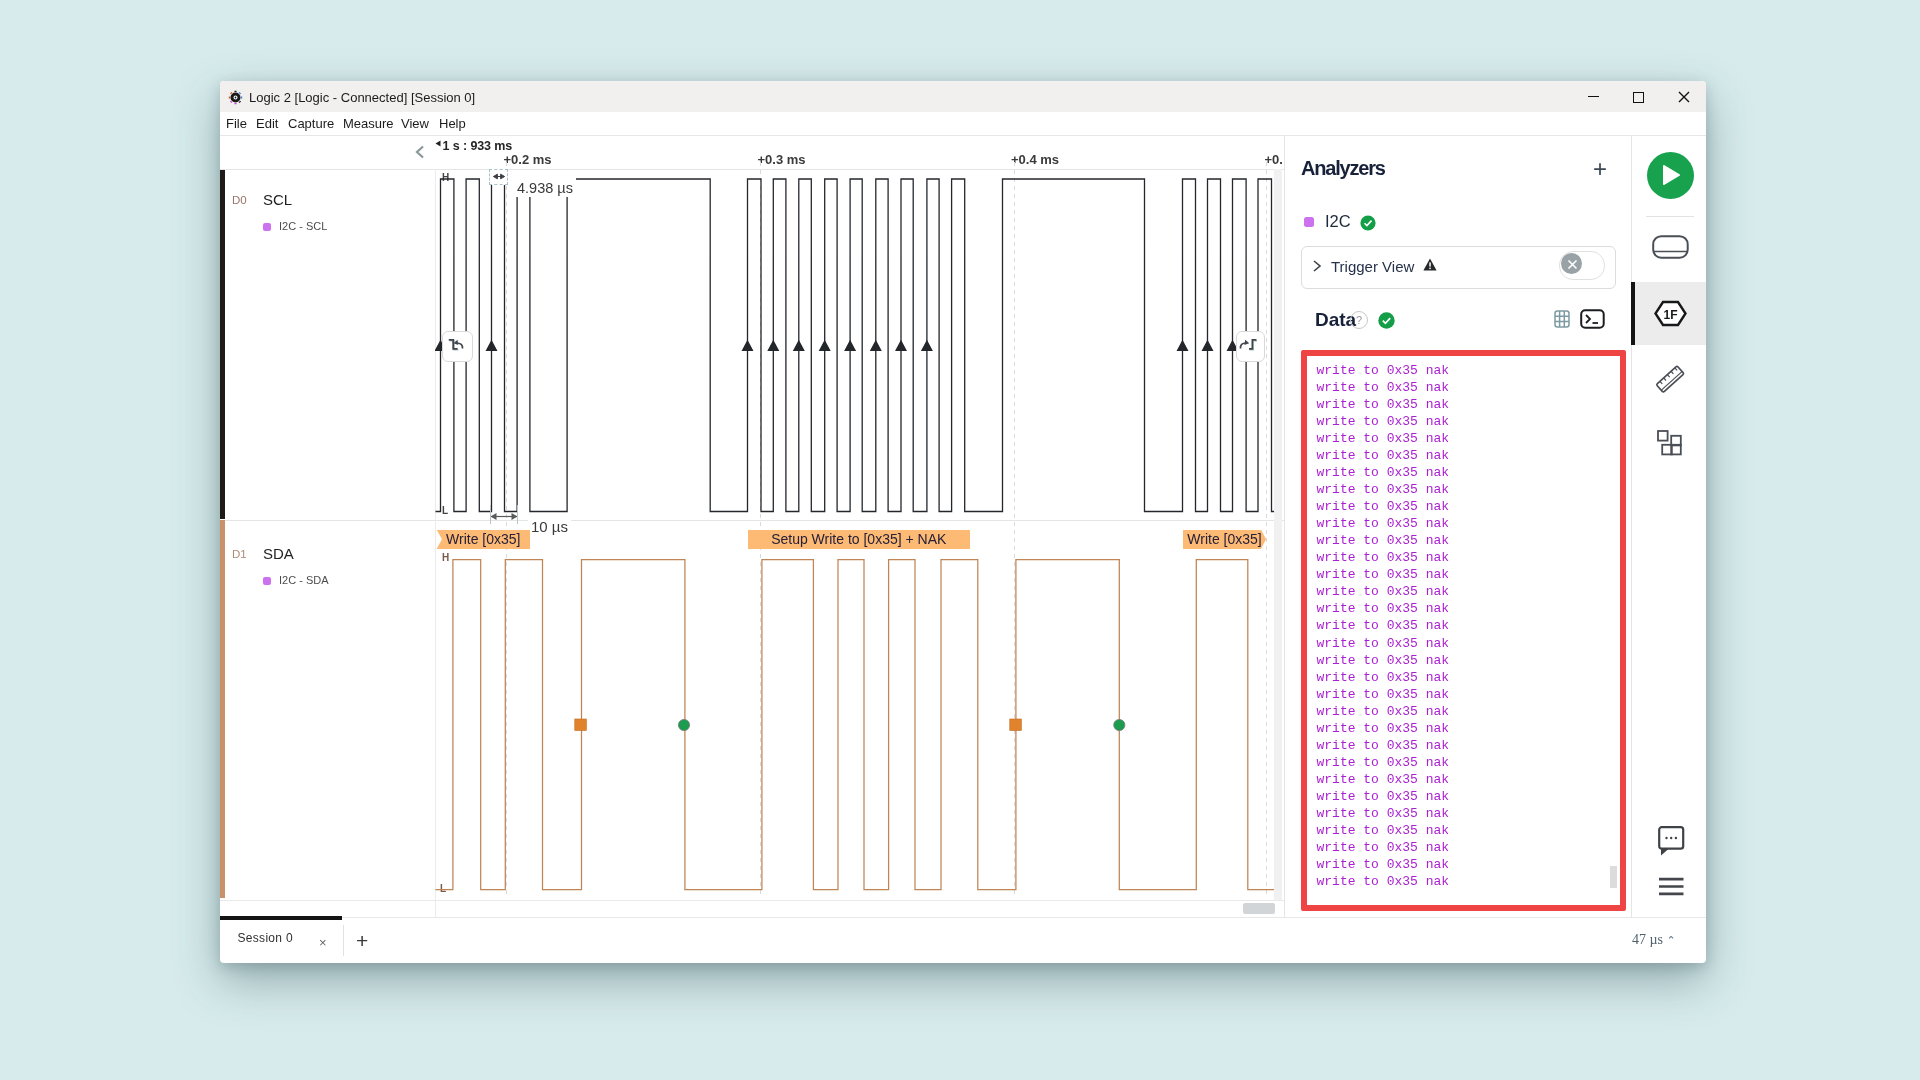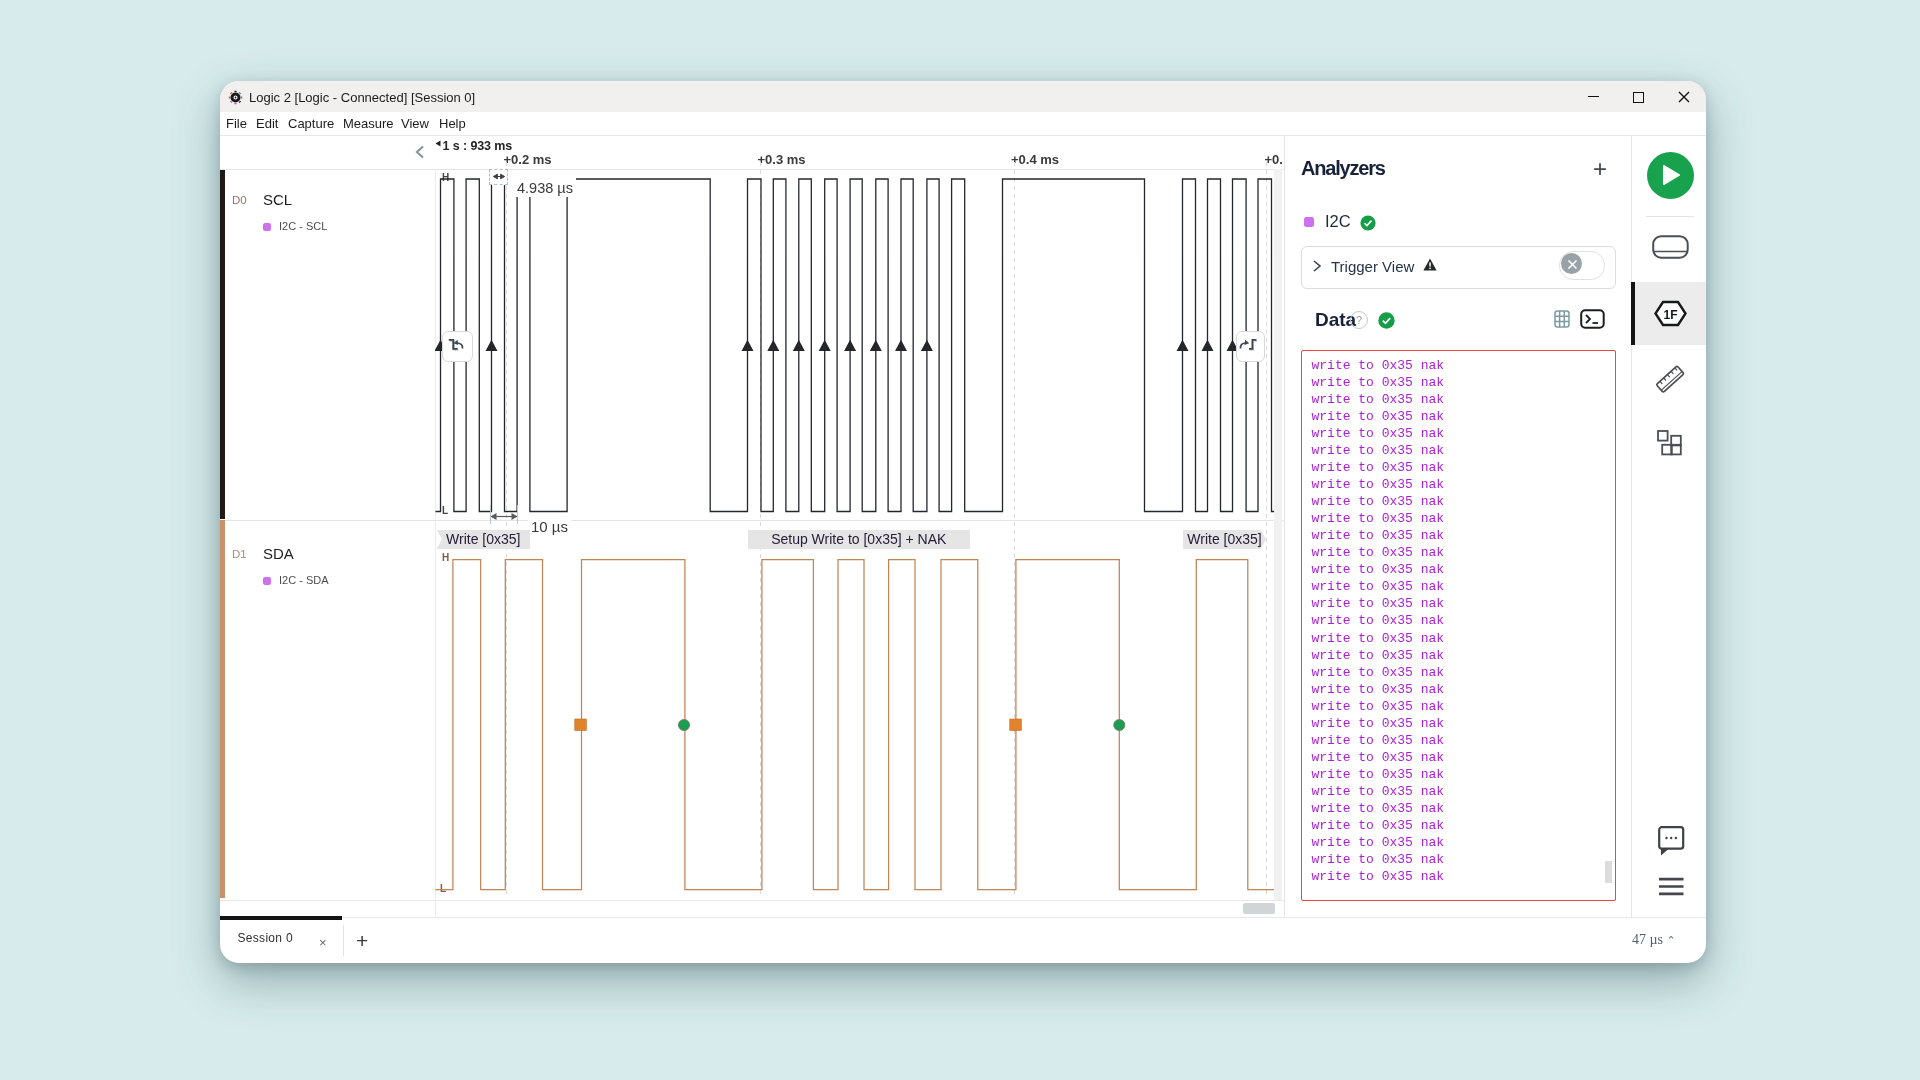--- a/index.html
+++ b/index.html
@@ -1,28 +1,28 @@
 <!DOCTYPE html>
 <html><head>
 <meta charset="utf-8">
 <style>
   html,body{margin:0;padding:0;width:1920px;height:1080px;overflow:hidden;}
   body{background:#d7ebec;font-family:"Liberation Sans",sans-serif;}
   #stage{position:absolute;left:0;top:0;width:1920px;height:1080px;}
-  #win{position:absolute;left:220px;top:81px;width:1486px;height:882px;background:#fff;border-radius:19px;
+  #win{position:absolute;left:220px;top:81px;width:1486px;height:882px;background:#fff;border-radius:4px;
        box-shadow:0 18px 45px rgba(40,70,75,.38),0 4px 14px rgba(40,70,75,.22);overflow:hidden;}
   .abs{position:absolute;}
   .titlebar{position:absolute;left:0;top:0;width:100%;height:31px;background:#f1f0ee;}
   .menubar{position:absolute;left:0;top:31px;width:100%;height:23px;background:#fff;border-bottom:1px solid #e7e7e7;}
   .menu-item{position:absolute;top:31px;height:23px;line-height:23px;font-size:13px;color:#1c1c1c;}
   .hline{position:absolute;background:#e5e5e5;height:1px;}
   .vline{position:absolute;background:#e5e5e5;width:1px;}
   .grid{position:absolute;width:1px;top:81px;height:735px;
         background:repeating-linear-gradient(to bottom,#d9d9d9 0 4px,transparent 4px 8px);}
-  .plabel{position:absolute;top:448.5px;height:19.5px;background:#e5e5e5;color:#27203a;font-size:14px;
+  .plabel{position:absolute;top:448.5px;height:19.5px;background:#fdba74;color:#27203a;font-size:14px;
           line-height:19.5px;text-align:center;}
   .tag{font-size:11px;color:#4d4d4d;}
   .chsq{position:absolute;width:8px;height:8px;border-radius:2px;background:#cd72ee;}
   .mono{font-family:"Liberation Mono",monospace;}
 </style>
 </head>
 <body>
 <div id="stage">
 <div id="win">
 
@@ -178,21 +178,21 @@
   <svg class="abs" style="left:1334px;top:229px;" width="16" height="18">
     <rect x="1" y="1" width="14" height="16" rx="2.5" stroke="#7c9aa3" stroke-width="1.5" fill="none"></rect>
     <path d="M1,6.3 H15 M1,11.6 H15 M5.6,1 V17 M10.3,1 V17" stroke="#7c9aa3" stroke-width="1.5"></path>
   </svg>
   <svg class="abs" style="left:1360px;top:228px;" width="25" height="20">
     <rect x="1.2" y="1.2" width="22.5" height="17.5" rx="4" stroke="#1b1d20" stroke-width="2" fill="none"></rect>
     <path d="M6,6 L10,10 L6,14" stroke="#1b1d20" stroke-width="1.8" fill="none"></path>
     <path d="M12.5,14 H18" stroke="#1b1d20" stroke-width="1.8"></path>
   </svg>
 
-  <div class="abs" style="left:1080.5px;top:268.5px;width:313px;height:549px;border:1px solid #ef4444;border-radius:2px;overflow:hidden;">
+  <div class="abs" style="left:1080.5px;top:268.5px;width:313px;height:549px;border:6px solid #ef4444;border-radius:2px;overflow:hidden;">
     <pre class="mono" style="margin:6.5px 0 0 10px;font-size:13px;line-height:17.03px;color:#ab1fd3;">write to 0x35 nak
 write to 0x35 nak
 write to 0x35 nak
 write to 0x35 nak
 write to 0x35 nak
 write to 0x35 nak
 write to 0x35 nak
 write to 0x35 nak
 write to 0x35 nak
 write to 0x35 nak

